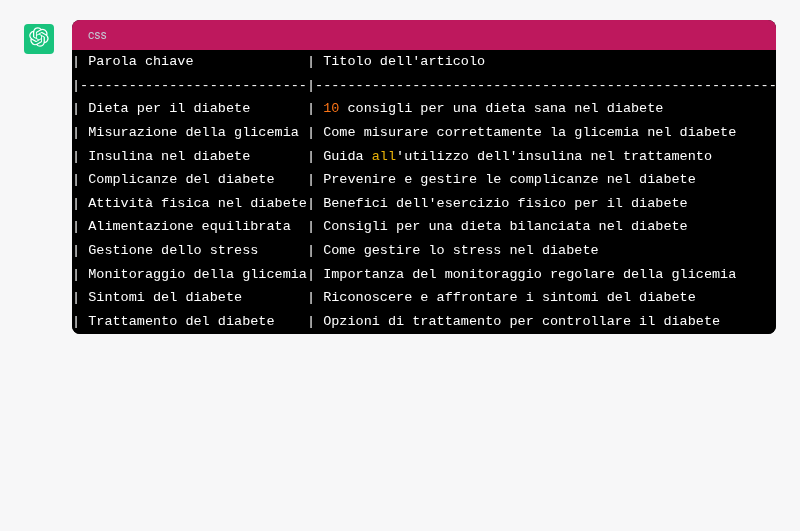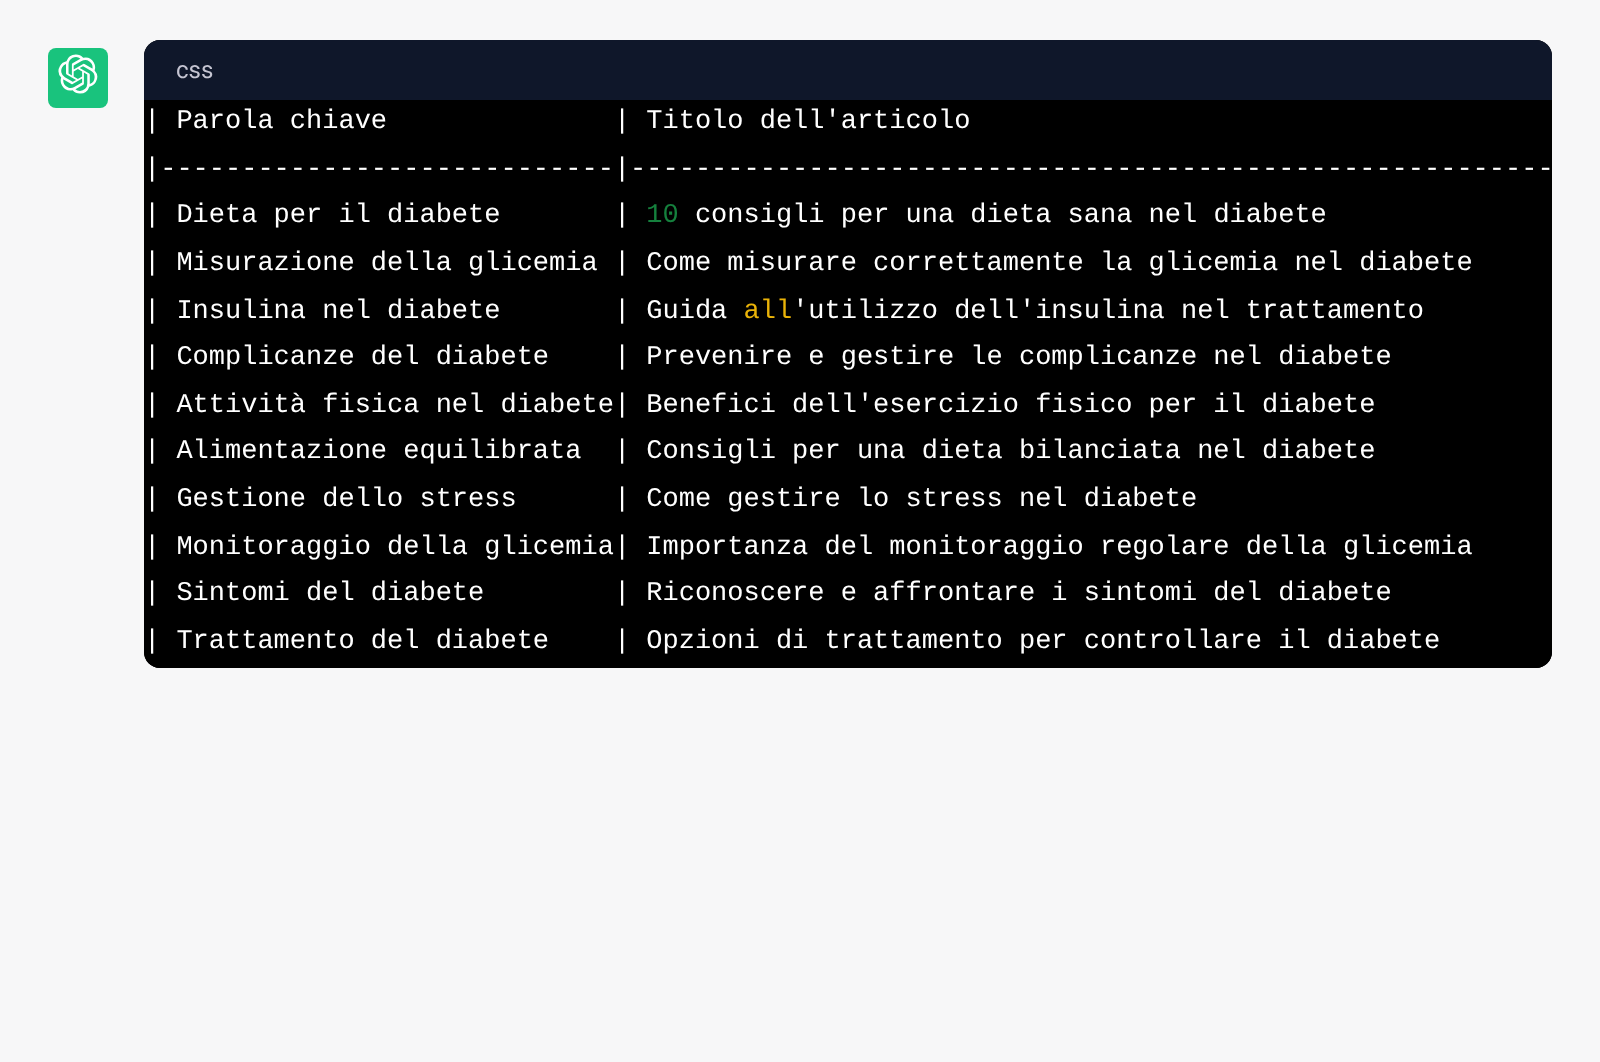--- a/index.html
+++ b/index.html
@@ -40,21 +40,21 @@
       line-height: 1.7;
       color: #2d2d2d;
       margin-bottom: 18px;
     }
     .code-block {
       border-radius: 8px;
       overflow: hidden;
       background: #000000;
     }
     .code-header {
-      background: #0f172a;
+      background: #be185d;
       display: flex;
       justify-content: space-between;
       align-items: center;
       padding: 8px 16px;
       font-size: 12px;
       color: #c5c5d2;
     }
     .lang-label {
       font-size: 12px;
     }
@@ -88,21 +88,21 @@
       background: #5a5a5a;
       border-radius: 4px;
     }
     pre {
       font-family: "SFMono-Regular", Consolas, "Liberation Mono", Menlo, monospace;
       font-size: 13.5px;
       line-height: 1.75;
       color: #ffffff;
       white-space: pre;
     }
-    .tok-num { color: #15803d; }
+    .tok-num { color: #f97316; }
     .tok-kw { color: #eab308; }
   </style>
 </head>
 <body>
 
 <div class="message-row">
   <div class="avatar">
     <span>
       <svg viewBox="0 0 41 41" xmlns="http://www.w3.org/2000/svg">
           <path d="M37.532 16.87a9.963 9.963 0 0 0-.856-8.184 10.078 10.078 0 0 0-10.855-4.835A9.964 9.964 0 0 0 18.306.5a10.079 10.079 0 0 0-9.614 6.977 9.967 9.967 0 0 0-6.664 4.834 10.08 10.08 0 0 0 1.24 11.817 9.965 9.965 0 0 0 .856 8.185 10.079 10.079 0 0 0 10.855 4.835 9.965 9.965 0 0 0 7.516 3.35 10.078 10.078 0 0 0 9.617-6.981 9.967 9.967 0 0 0 6.663-4.834 10.079 10.079 0 0 0-1.243-11.813ZM22.498 37.886a7.474 7.474 0 0 1-4.799-1.735c.061-.033.168-.091.237-.134l7.964-4.6a1.294 1.294 0 0 0 .655-1.134V19.054l3.366 1.944a.12.12 0 0 1 .066.092v9.299a7.505 7.505 0 0 1-7.49 7.496ZM6.392 31.006a7.471 7.471 0 0 1-.894-5.023c.06.036.162.099.237.141l7.964 4.6a1.297 1.297 0 0 0 1.308 0l9.724-5.614v3.888a.12.12 0 0 1-.048.103l-8.051 4.649a7.504 7.504 0 0 1-10.24-2.744ZM4.297 13.62A7.469 7.469 0 0 1 8.2 10.333c0 .068-.004.19-.004.274v9.201a1.294 1.294 0 0 0 .654 1.132l9.723 5.614-3.366 1.944a.12.12 0 0 1-.114.01L7.04 23.856a7.504 7.504 0 0 1-2.743-10.237Zm27.658 6.437-9.724-5.615 3.367-1.943a.121.121 0 0 1 .113-.01l8.052 4.648a7.498 7.498 0 0 1-1.158 13.528v-9.476a1.293 1.293 0 0 0-.65-1.132Zm3.35-5.043c-.059-.037-.162-.099-.236-.141l-7.965-4.6a1.298 1.298 0 0 0-1.308 0l-9.723 5.614v-3.888a.12.12 0 0 1 .048-.103l8.05-4.645a7.497 7.497 0 0 1 11.135 7.763Zm-21.063 6.929-3.367-1.944a.12.12 0 0 1-.065-.092v-9.299a7.497 7.497 0 0 1 12.293-5.756 6.94 6.94 0 0 0-.236.134l-7.965 4.6a1.294 1.294 0 0 0-.654 1.132l-.006 11.225Zm1.829-3.943 4.33-2.501 4.332 2.5v5l-4.331 2.5-4.331-2.5V18Z"></path>

